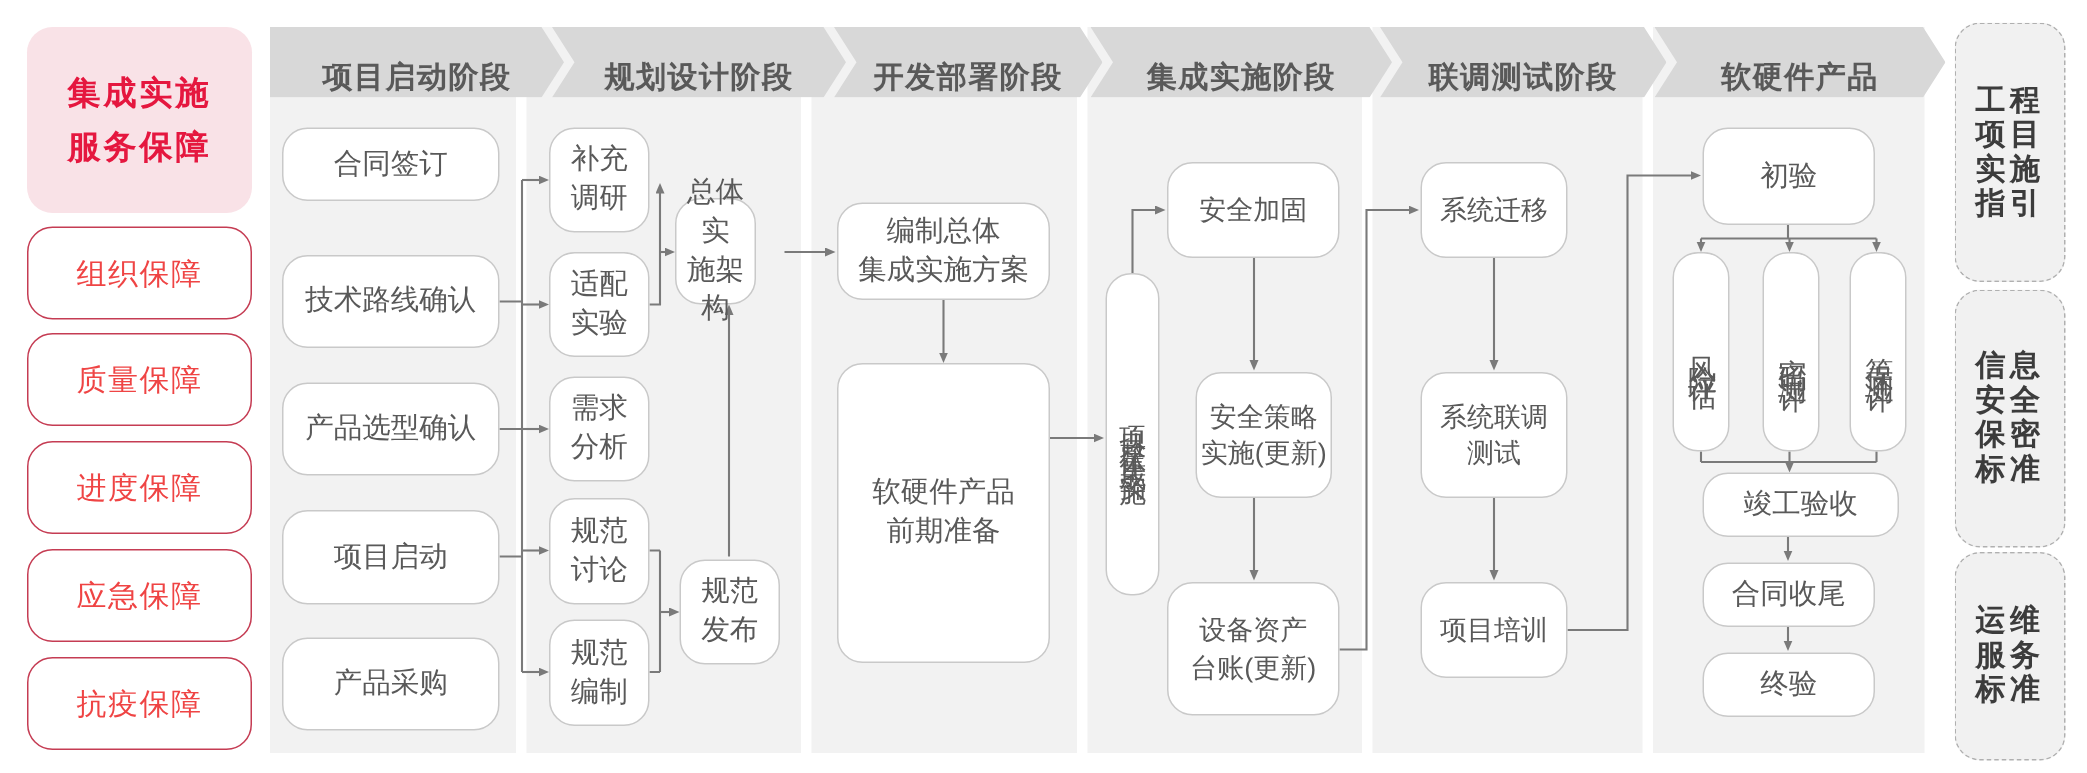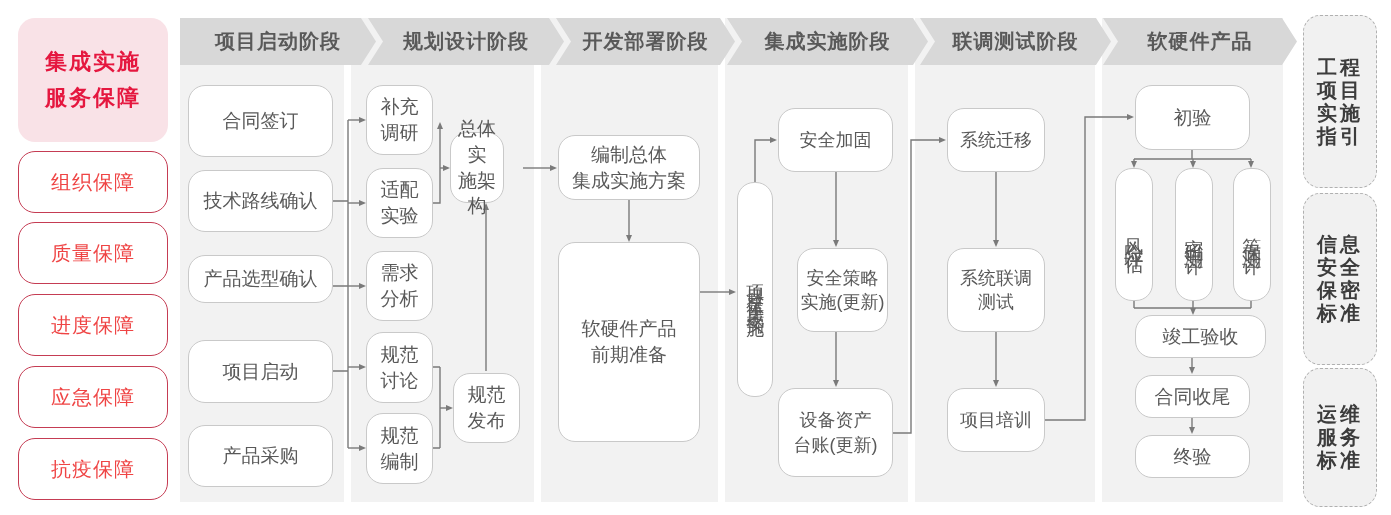--- a/index.html
+++ b/index.html
@@ -6,21 +6,21 @@
   body{font-family:"Liberation Sans","DejaVu Sans",sans-serif;}
   #stage{position:relative;width:1391px;height:515px;background:#fff;overflow:hidden;}
 
   
   .strip{position:absolute;top:18px;height:484px;background:#f2f2f2;}
 
   
   .phase-header{
     position:absolute;top:18px;height:47px;background:#d8d8d8;
     color:#595959;font-size:20px;font-weight:bold;letter-spacing:1px;
-    display:flex;align-items:center;justify-content:center;
+    display:flex;align-items:flex-end;justify-content:center;
     clip-path:polygon(15px 50%,0 0,calc(100% - 15px) 0,100% 50%,calc(100% - 15px) 100%,0 100%);
   }
   .phase-header.first{
     clip-path:polygon(0 0,calc(100% - 15px) 0,100% 50%,calc(100% - 15px) 100%,0 100%);
   }
 
   
   .side-title{
     position:absolute;left:18px;top:18px;width:150px;height:124px;
     background:#f9e2e7;border-radius:4px;color:#e5173f;
@@ -147,23 +147,23 @@
       <path d="M1251,159 V162" marker-end="url(#ah)"></path>
 
       <path d="M1134,301 V308 M1251,301 V308 M1134,308 H1251"></path>
       <path d="M1193,301 V309" marker-end="url(#ah)"></path>
 
       <path d="M1192,357 V368" marker-end="url(#ah)"></path>
       <path d="M1192,417 V428" marker-end="url(#ah)"></path>
     </g>
   </svg>
 
-  <div class="box" style="left:188px;top:85px;width:145px;height:72px"><span>合同签订</span></div>
+  <div class="box" style="left:188px;top:85px;width:145px;height:49px"><span>合同签订</span></div>
   <div class="box" style="left:188px;top:170px;width:145px;height:62px"><span>技术路线确认</span></div>
-  <div class="box" style="left:188px;top:255px;width:145px;height:48px"><span>产品选型确认</span></div>
+  <div class="box" style="left:188px;top:255px;width:145px;height:62px"><span>产品选型确认</span></div>
   <div class="box" style="left:188px;top:340px;width:145px;height:63px"><span>项目启动</span></div>
   <div class="box" style="left:188px;top:425px;width:145px;height:62px"><span>产品采购</span></div>
 
   <div class="box" style="left:366px;top:85px;width:67px;height:70px"><span>补充
 调研</span></div>
   <div class="box" style="left:366px;top:168px;width:67px;height:70px"><span>适配
 实验</span></div>
   <div class="box" style="left:366px;top:251px;width:67px;height:70px"><span>需求
 分析</span></div>
   <div class="box" style="left:366px;top:332px;width:67px;height:71px"><span>规范

